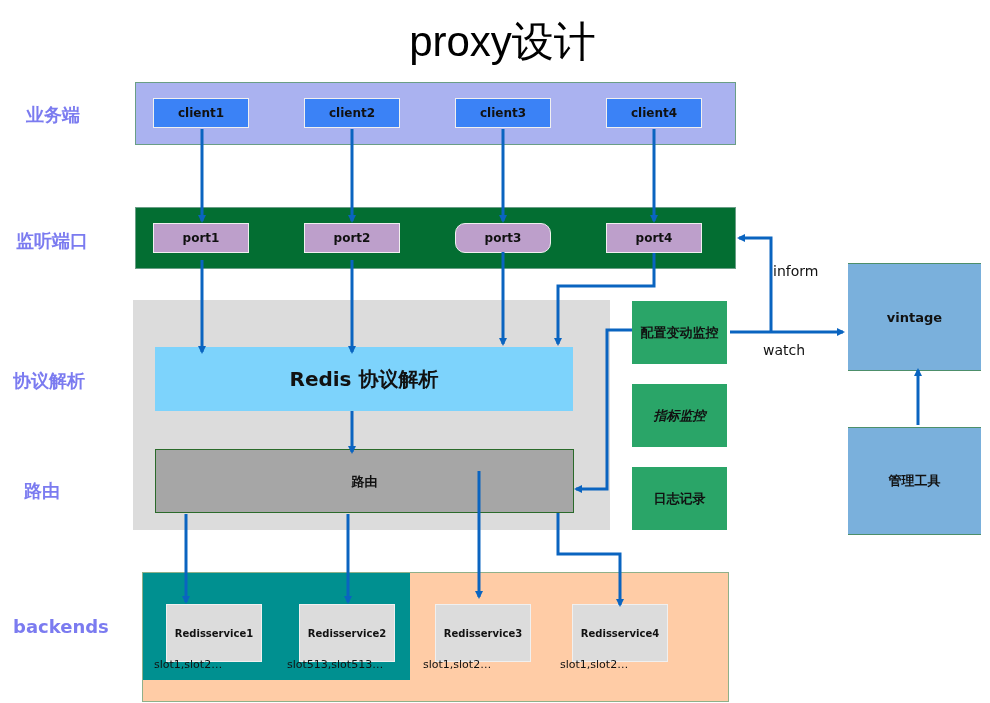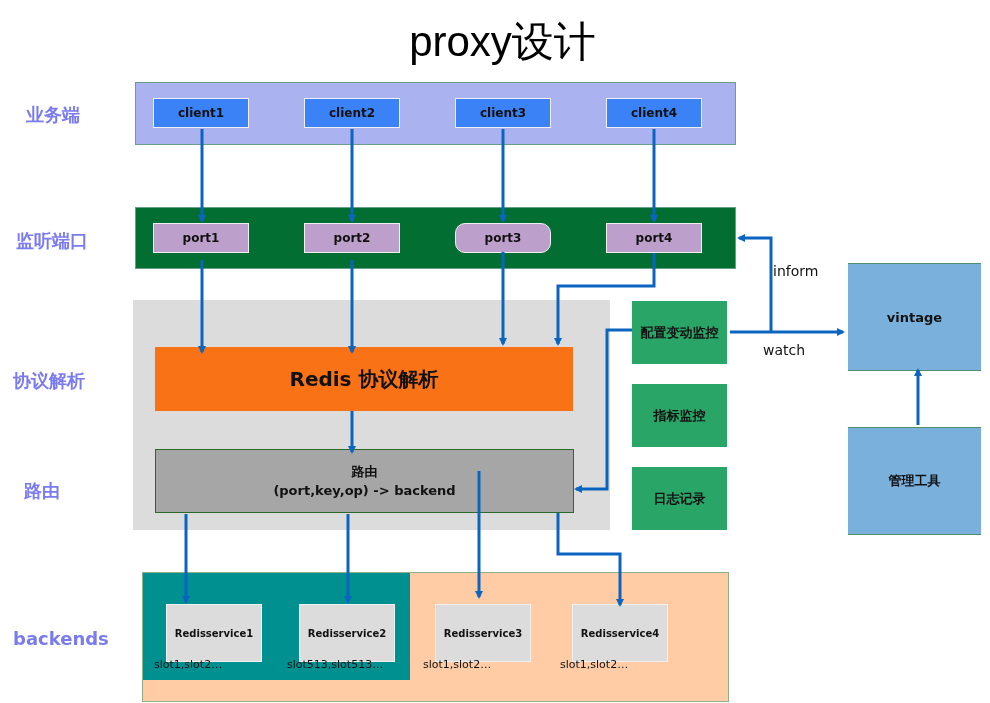--- a/index.html
+++ b/index.html
@@ -10,21 +10,21 @@
            font-family: "Liberation Sans", "DejaVu Sans", sans-serif; font-weight: normal; }
   .layer-label { color: #7b7bf0; font-weight: bold; font-size: 18px; }
   .band { border: 1px solid #6a9e86; }
   .band-clients { left: 135px; top: 82px; width: 601px; height: 63px; background: #aab2f0; }
   .band-ports { left: 135px; top: 207px; width: 601px; height: 62px; background: #036e32; }
   .band-proxy { left: 133px; top: 300px; width: 477px; height: 230px; background: #dcdcdc; }
   .box { display: flex; align-items: center; justify-content: center; text-align: center;
          font-weight: bold; color: #111; font-size: 12px; }
   .client { top: 98px; width: 96px; height: 30px; background: #3b82f6; border: 1px solid #f0f0f0; }
   .port { top: 223px; width: 96px; height: 30px; background: #bd9fcb; border: 1px solid #f0f0f0; }
-  .redis-parse { left: 155px; top: 347px; width: 418px; height: 64px; background: #f97316;
+  .redis-parse { left: 155px; top: 347px; width: 418px; height: 64px; background: #7dd3fc;
                  font-size: 20px; }
   .route { left: 155px; top: 449px; width: 419px; height: 64px; background: #a6a6a6;
            border: 1px solid #2a6a2a; flex-direction: column; font-size: 13px; line-height: 19px; }
   .side { left: 632px; width: 95px; height: 63px; background: #2aa568; font-size: 13px; }
   .ext { left: 848px; width: 133px; background: #7ab0dc; border-top: 1px solid #4d8f6a; border-bottom: 1px solid #4d8f6a; font-size: 13px; }
   .backend-orange { left: 142px; top: 572px; width: 587px; height: 130px; background: #ffcca6; border: 1px solid #8fb08a; }
   .backend-teal { left: 143px; top: 573px; width: 267px; height: 107px; background: #009090; }
   .svc { top: 604px; width: 96px; height: 58px; background: #dcdcdc; border: 1px solid #f0f0f0; font-size: 10px; }
   .slot { top: 658px; width: 120px; text-align: left; font-size: 11px; color: #111; }
   .edge-label { font-size: 14px; color: #111; }
@@ -32,44 +32,43 @@
 </style>
 </head>
 <body>
 
 <div class="abs title">proxy设计</div>
 
 <div class="abs layer-label" style="left:26px;top:103px;">业务端</div>
 <div class="abs layer-label" style="left:16px;top:229px;">监听端口</div>
 <div class="abs layer-label" style="left:13px;top:369px;">协议解析</div>
 <div class="abs layer-label" style="left:24px;top:479px;">路由</div>
-<div class="abs layer-label" style="left:13px;top:616px;margin-top:12px;">backends</div>
+<div class="abs layer-label" style="left:13px;top:616px;">backends</div>
 
 <div class="abs band band-clients"></div>
 <div class="abs band band-ports"></div>
 <div class="abs band-proxy"></div>
 
 <div class="abs box client" style="left:153px;">client1</div>
 <div class="abs box client" style="left:304px;">client2</div>
 <div class="abs box client" style="left:455px;">client3</div>
 <div class="abs box client" style="left:606px;">client4</div>
 
 <div class="abs box port" style="left:153px;">port1</div>
 <div class="abs box port" style="left:304px;">port2</div>
 <div class="abs box port" style="left:455px;border-radius:10px;">port3</div>
 <div class="abs box port" style="left:606px;">port4</div>
 
 <div class="abs box redis-parse">Redis 协议解析</div>
 <div class="abs box route">
   <span>路由</span>
-  <span>(port,key,op)  -&gt; backend</span>
 </div>
 
 <div class="abs box side" style="top:301px;text-align:right;">配置变动监控</div>
-<div class="abs box side" style="top:384px;">指标监控</div>
+<div class="abs box side" style="top:384px;font-style:italic;">指标监控</div>
 <div class="abs box side" style="top:467px;">日志记录</div>
 
 <div class="abs box ext" style="top:263px;height:108px;">vintage</div>
 <div class="abs box ext" style="top:427px;height:108px;">管理工具</div>
 
 <div class="abs edge-label" style="left:773px;top:263px;">inform</div>
 <div class="abs edge-label" style="left:763px;top:342px;">watch</div>
 
 <div class="abs backend-orange"></div>
 <div class="abs backend-teal"></div>

